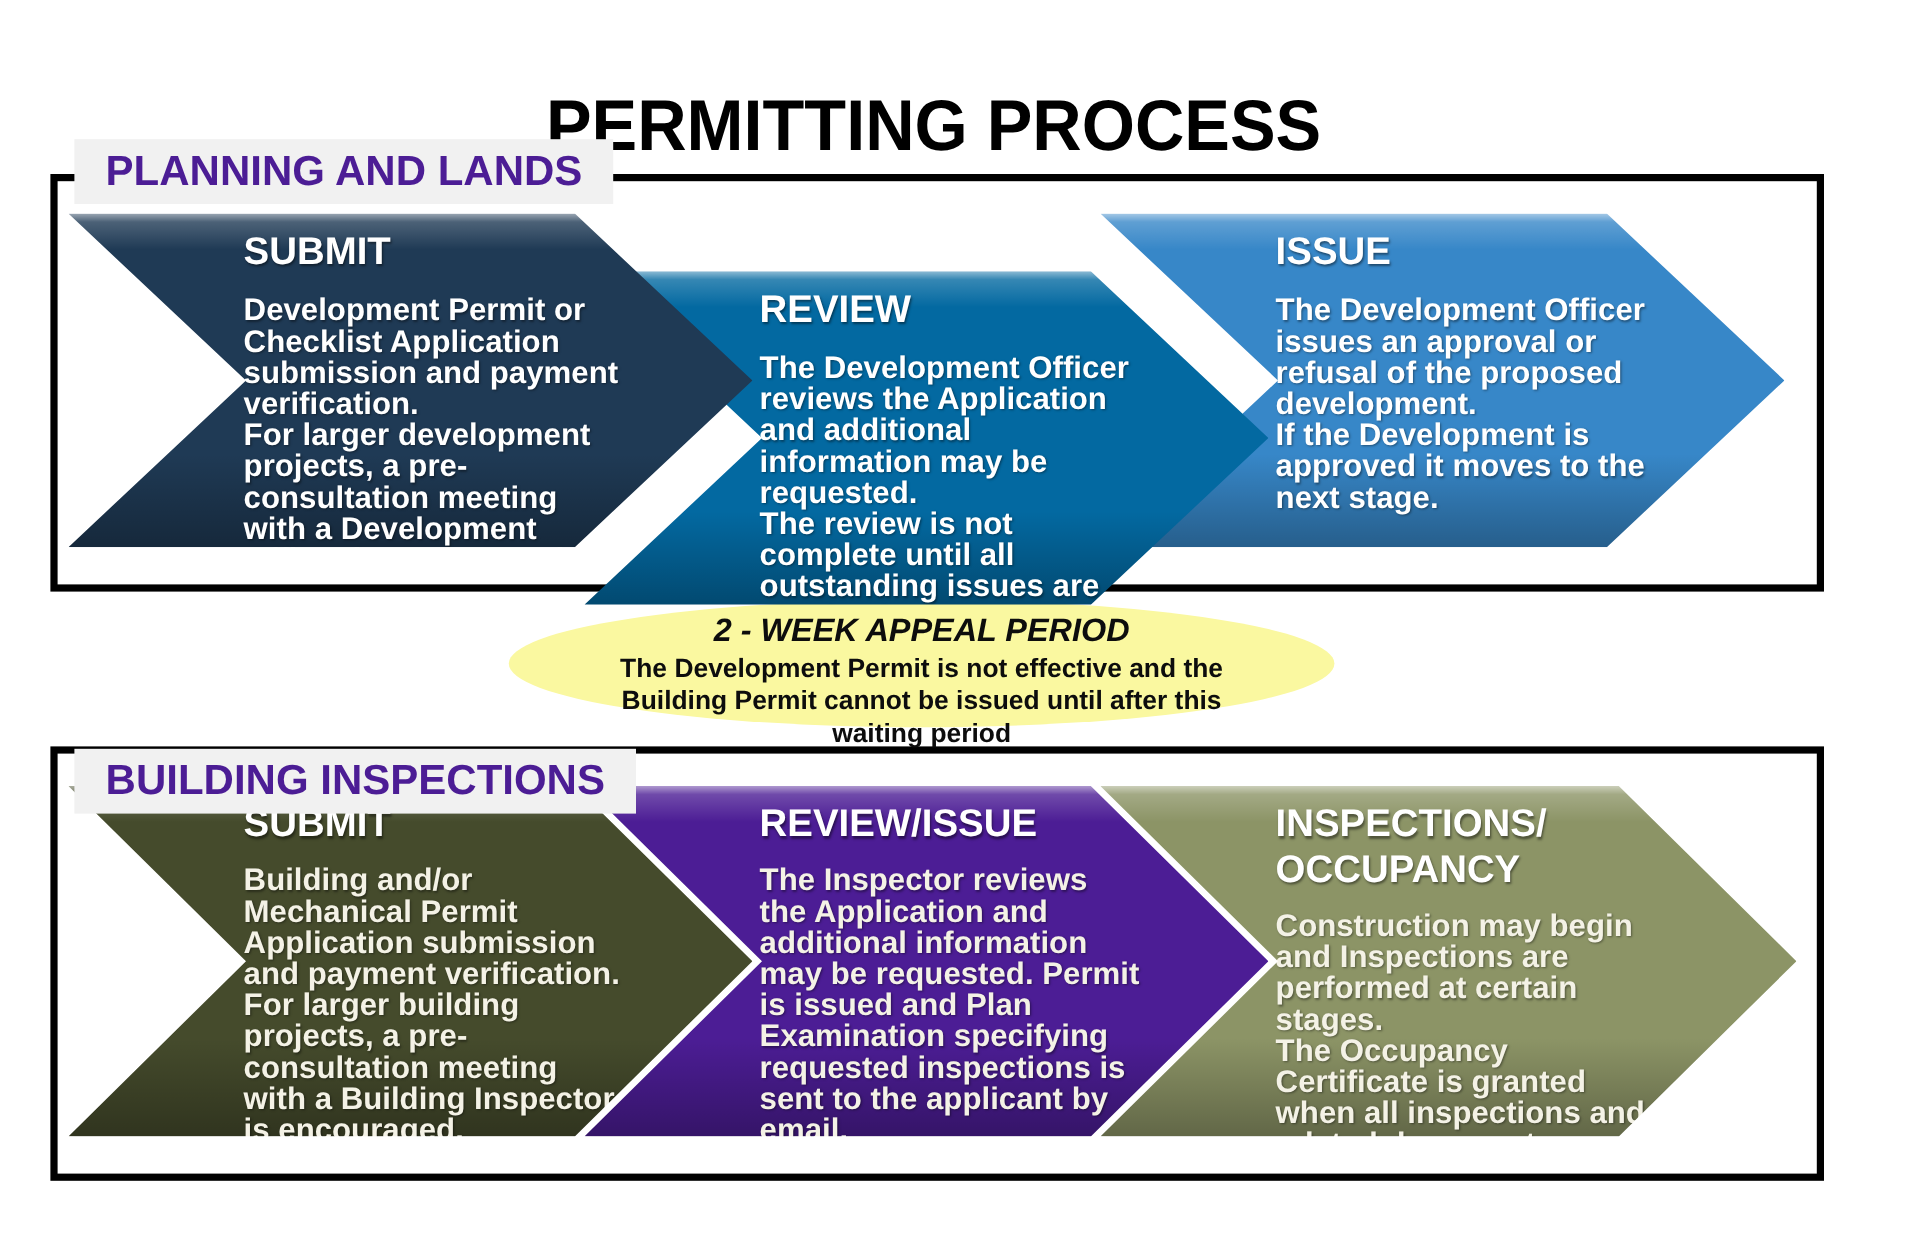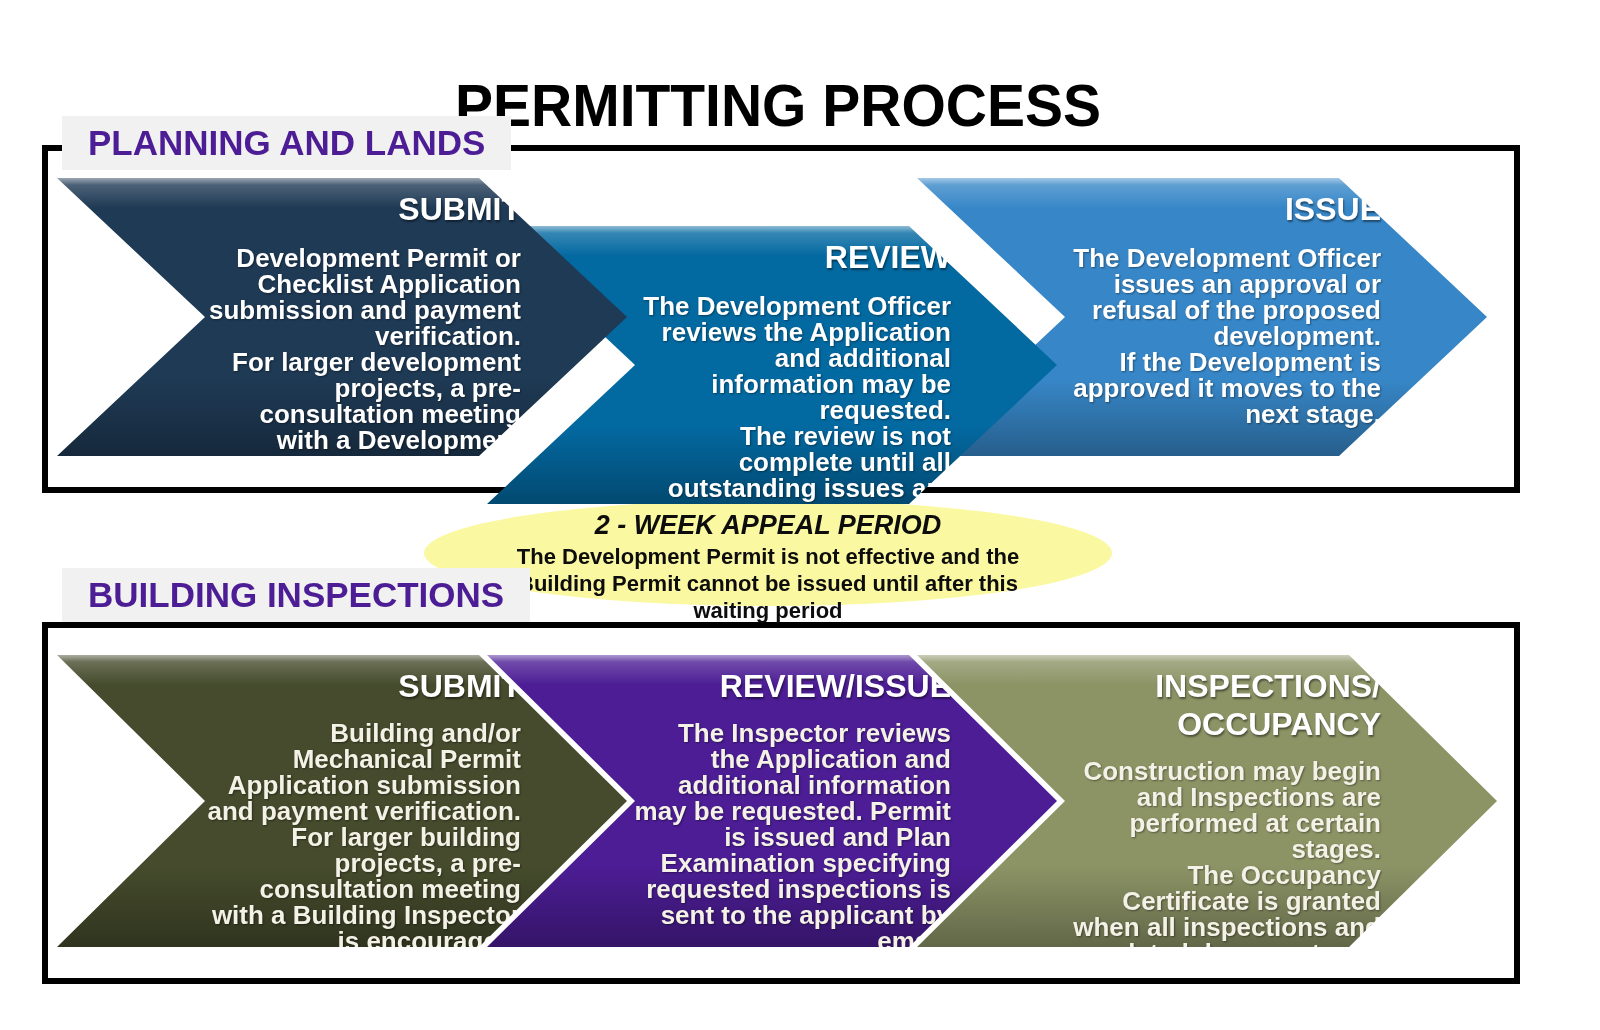--- a/index.html
+++ b/index.html
@@ -41,29 +41,28 @@
     height:54px;
     line-height:54px;
     padding:0 26px;
     font-size:35px;
     font-weight:bold;
     color:#4c1d95;
     z-index:6;
     white-space:nowrap;
   }
   .label-1{top:116px;}
-  .label-2{top:568px;}
+  .label-2{top:624px;}
 
   
   .chevron{
     position:absolute;
     width:570px;
     clip-path:polygon(0 0, calc(100% - 148px) 0, 100% 50%, calc(100% - 148px) 100%, 0 100%, 148px 50%);
     filter:drop-shadow(3px 4px 3px rgba(0,0,0,0.35));
-    text-align:right;
   }
   .row1 .chevron{top:178px;height:278px;}
   .row2 .chevron{top:655px;height:292px;}
   .col1{left:57px;z-index:5;}
   .col2{left:487px;z-index:4;}
   .col3{left:917px;z-index:3;}
   .row2 .col3{width:580px;}
 
   .bevel{
     position:absolute;inset:0;

